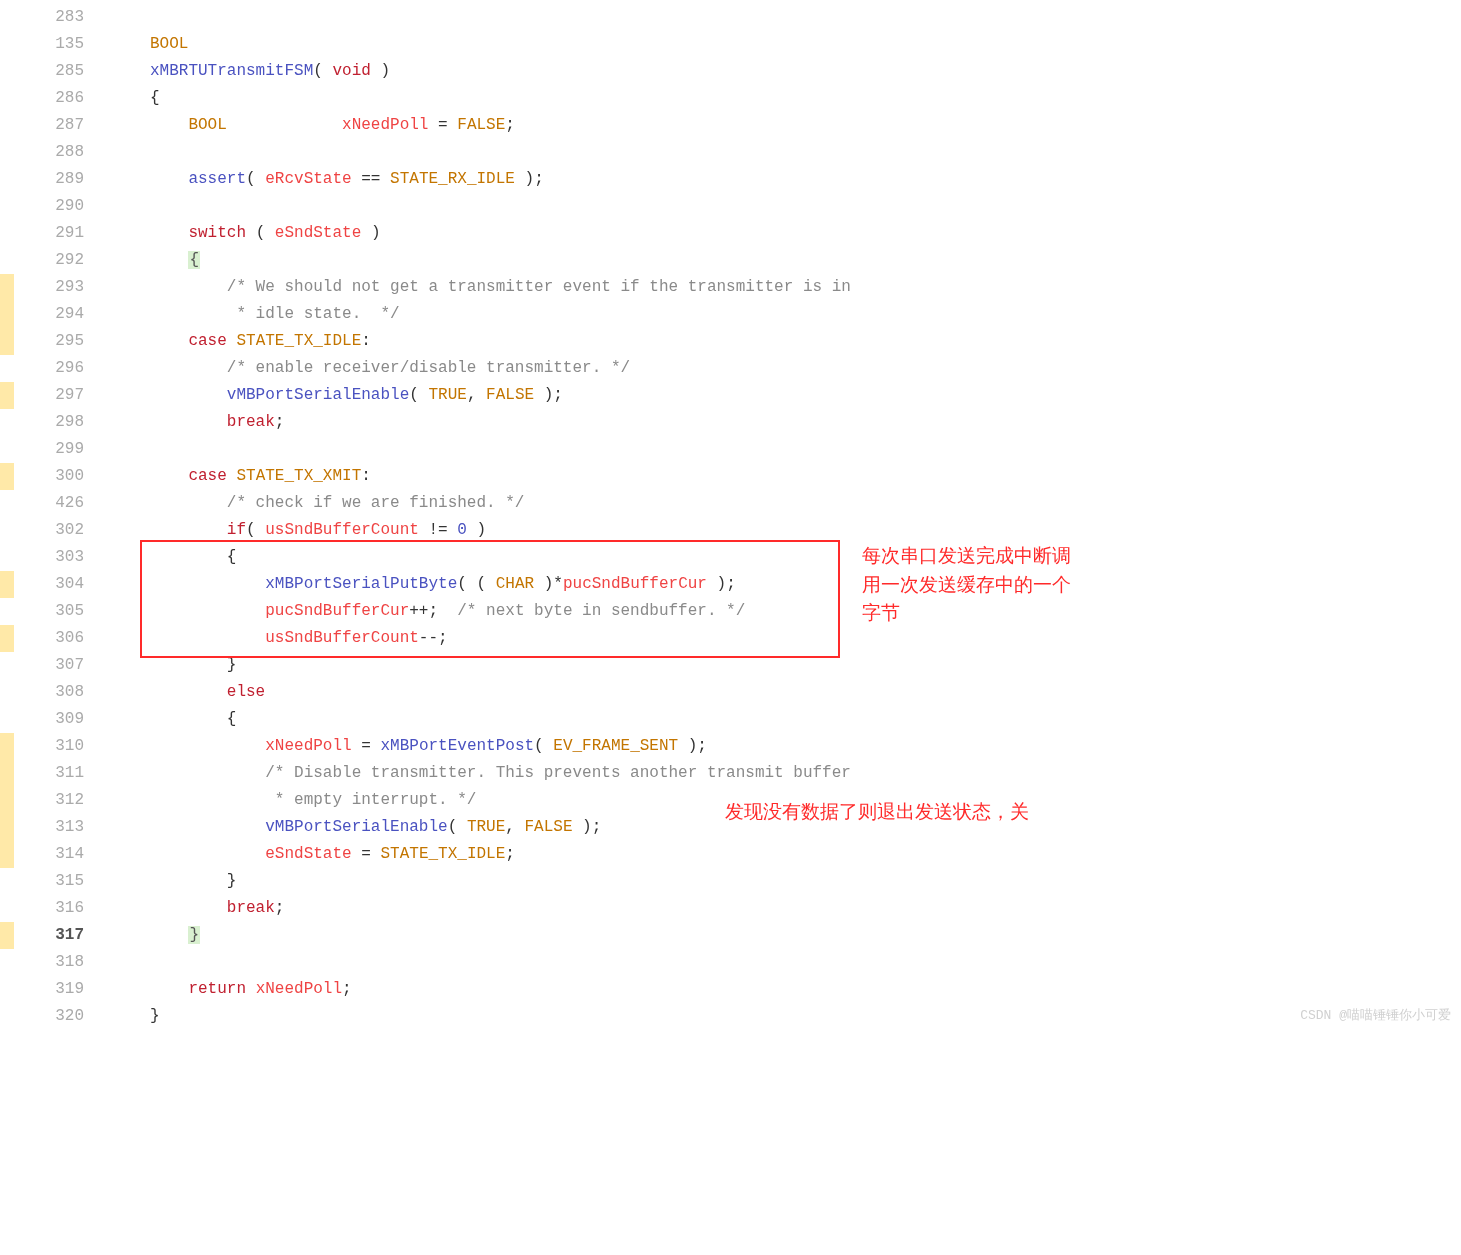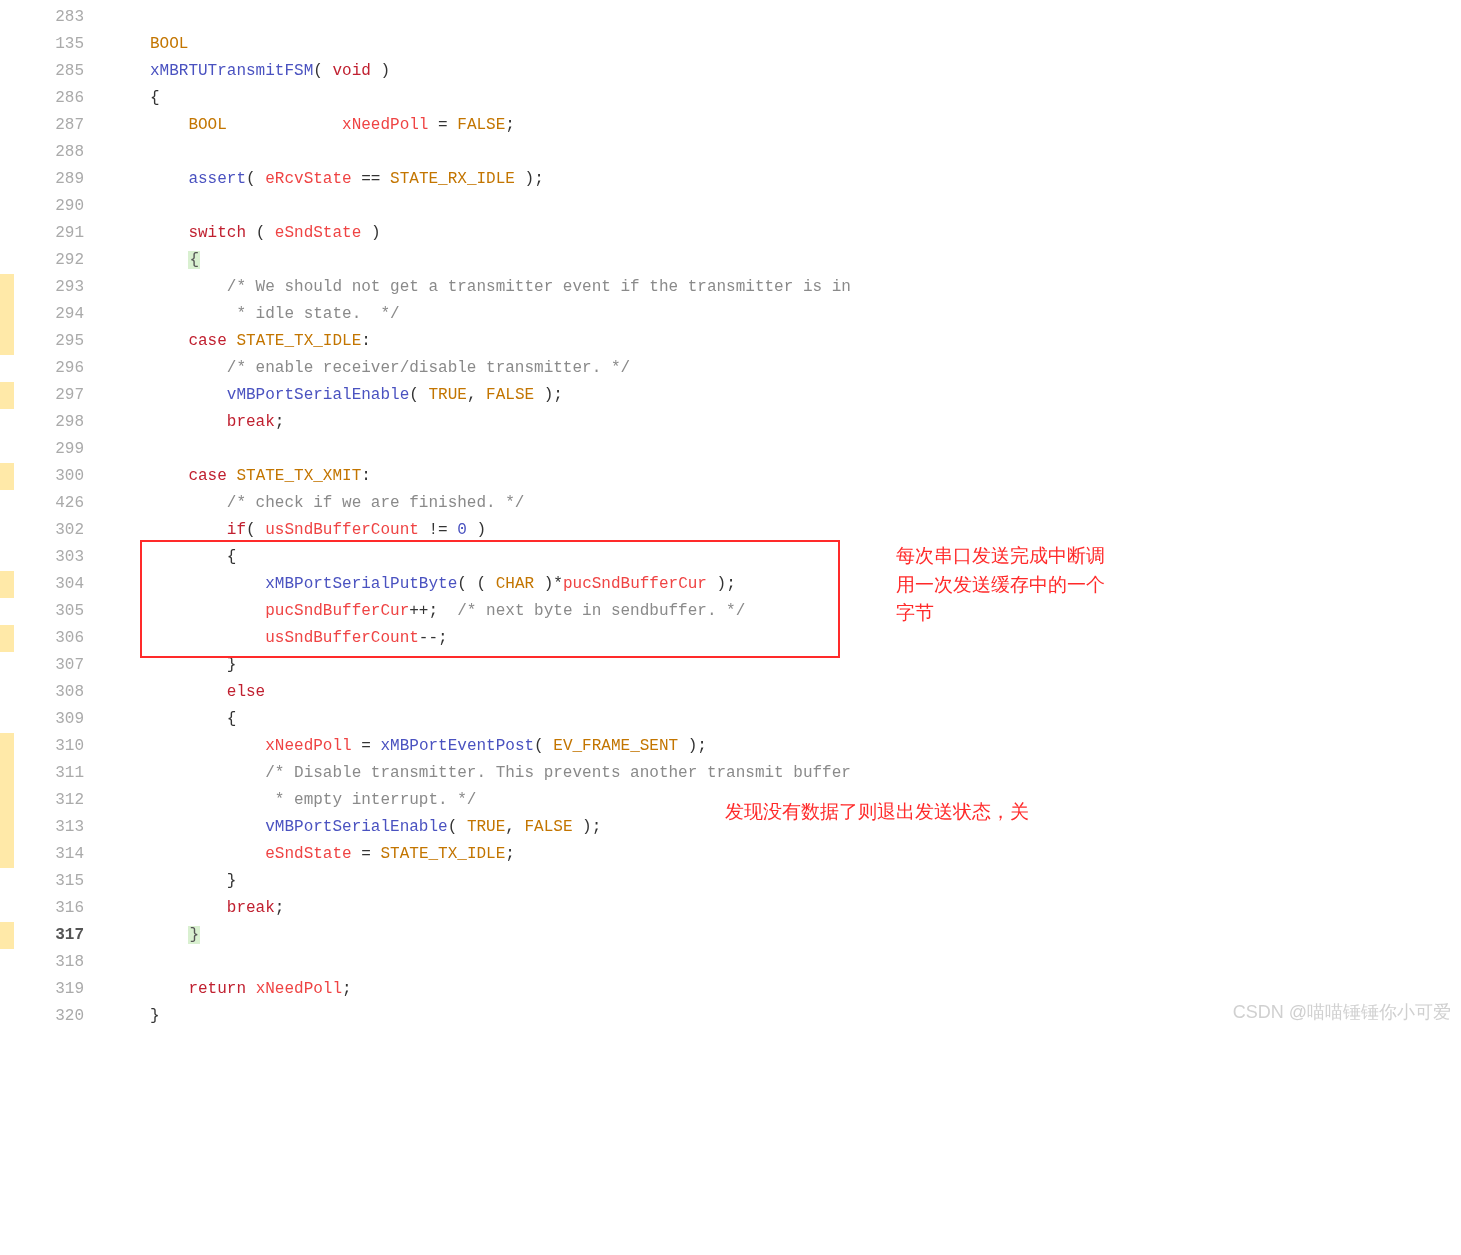--- a/index.html
+++ b/index.html
@@ -76,22 +76,22 @@
   .red-box {
     position: absolute;
     border: 2px solid #ff2a2a;
     pointer-events: none;
   }
   .watermark {
     position: absolute;
     right: 10px;
     bottom: 6px;
     color: #d0d0d0;
-    font-size: 18px;
-    font-family: Liberation Sans, sans-serif;
+    font-size: 13px;
+    font-family: Liberation Mono, monospace;
   }
 </style>
 </head>
 <body>
 
 <div class="editor-wrap">
   <div class="marker-col" id="marker-col">
       <div class="marker-cell"></div>
       <div class="marker-cell"></div>
       <div class="marker-cell"></div>
@@ -168,21 +168,21 @@
       <div class="ln">316</div>
       <div class="ln current">317</div>
       <div class="ln">318</div>
       <div class="ln">319</div>
       <div class="ln">320</div>
     </div>
   <div class="code-col" id="code"><div class="code-line">&nbsp;</div><div class="code-line"><span class="tok-type">BOOL</span></div><div class="code-line"><span class="tok-fn">xMBRTUTransmitFSM</span><span class="tok-paren">(</span> <span class="tok-kw">void</span> <span class="tok-paren">)</span></div><div class="code-line"><span class="tok-paren">{</span></div><div class="code-line">    <span class="tok-type">BOOL</span>            <span class="tok-id">xNeedPoll</span> <span class="tok-op">=</span> <span class="tok-const">FALSE</span>;</div><div class="code-line">&nbsp;</div><div class="code-line">    <span class="tok-call">assert</span><span class="tok-paren">(</span> <span class="tok-id">eRcvState</span> <span class="tok-op">==</span> <span class="tok-const">STATE_RX_IDLE</span> <span class="tok-paren">)</span>;</div><div class="code-line">&nbsp;</div><div class="code-line">    <span class="tok-kw">switch</span> <span class="tok-paren">(</span> <span class="tok-id">eSndState</span> <span class="tok-paren">)</span></div><div class="code-line">    <span class="tok-brace-hl">{</span></div><div class="code-line">        <span class="tok-cmt">/* We should not get a transmitter event if the transmitter is in</span></div><div class="code-line"><span class="tok-cmt">         * idle state.  */</span></div><div class="code-line">    <span class="tok-kw">case</span> <span class="tok-const">STATE_TX_IDLE</span>:</div><div class="code-line">        <span class="tok-cmt">/* enable receiver/disable transmitter. */</span></div><div class="code-line">        <span class="tok-call">vMBPortSerialEnable</span><span class="tok-paren">(</span> <span class="tok-const">TRUE</span>, <span class="tok-const">FALSE</span> <span class="tok-paren">)</span>;</div><div class="code-line">        <span class="tok-kw">break</span>;</div><div class="code-line">&nbsp;</div><div class="code-line">    <span class="tok-kw">case</span> <span class="tok-const">STATE_TX_XMIT</span>:</div><div class="code-line">        <span class="tok-cmt">/* check if we are finished. */</span></div><div class="code-line">        <span class="tok-kw">if</span><span class="tok-paren">(</span> <span class="tok-id">usSndBufferCount</span> <span class="tok-op">!=</span> <span class="tok-num">0</span> <span class="tok-paren">)</span></div><div class="code-line">        <span class="tok-paren">{</span></div><div class="code-line">            <span class="tok-call">xMBPortSerialPutByte</span><span class="tok-paren">(</span> <span class="tok-paren">(</span> <span class="tok-type">CHAR</span> <span class="tok-paren">)</span><span class="tok-op">*</span><span class="tok-id">pucSndBufferCur</span> <span class="tok-paren">)</span>;</div><div class="code-line">            <span class="tok-id">pucSndBufferCur</span><span class="tok-op">++</span>;  <span class="tok-cmt">/* next byte in sendbuffer. */</span></div><div class="code-line">            <span class="tok-id">usSndBufferCount</span><span class="tok-op">--</span>;</div><div class="code-line">        <span class="tok-paren">}</span></div><div class="code-line">        <span class="tok-kw">else</span></div><div class="code-line">        <span class="tok-paren">{</span></div><div class="code-line">            <span class="tok-id">xNeedPoll</span> <span class="tok-op">=</span> <span class="tok-call">xMBPortEventPost</span><span class="tok-paren">(</span> <span class="tok-const">EV_FRAME_SENT</span> <span class="tok-paren">)</span>;</div><div class="code-line">            <span class="tok-cmt">/* Disable transmitter. This prevents another transmit buffer</span></div><div class="code-line"><span class="tok-cmt">             * empty interrupt. */</span></div><div class="code-line">            <span class="tok-call">vMBPortSerialEnable</span><span class="tok-paren">(</span> <span class="tok-const">TRUE</span>, <span class="tok-const">FALSE</span> <span class="tok-paren">)</span>;</div><div class="code-line">            <span class="tok-id">eSndState</span> <span class="tok-op">=</span> <span class="tok-const">STATE_TX_IDLE</span>;</div><div class="code-line">        <span class="tok-paren">}</span></div><div class="code-line">        <span class="tok-kw">break</span>;</div><div class="code-line">    <span class="tok-brace-hl">}</span></div><div class="code-line">&nbsp;</div><div class="code-line">    <span class="tok-kw">return</span> <span class="tok-id">xNeedPoll</span>;</div><div class="code-line"><span class="tok-paren">}</span></div></div>
 </div>
 
 <div class="red-box" id="redbox1" style="top: 540px; left: 140px; width: 700px; height: 118px;"></div>
-<div class="annotation" id="note1" style="top: 542px; left: 896px;">
+<div class="annotation" id="note1" style="top: 542px; left: 862px;">
     <div>每次串口发送完成中断调</div>
     <div>用一次发送缓存中的一个</div>
     <div>字节</div>
   </div>
 <div class="annotation" id="note2" style="top: 798px; left: 725px;">
     <div>发现没有数据了则退出发送状态，关</div>
   </div>
 
 <div class="watermark">CSDN @喵喵锤锤你小可爱</div>
 

